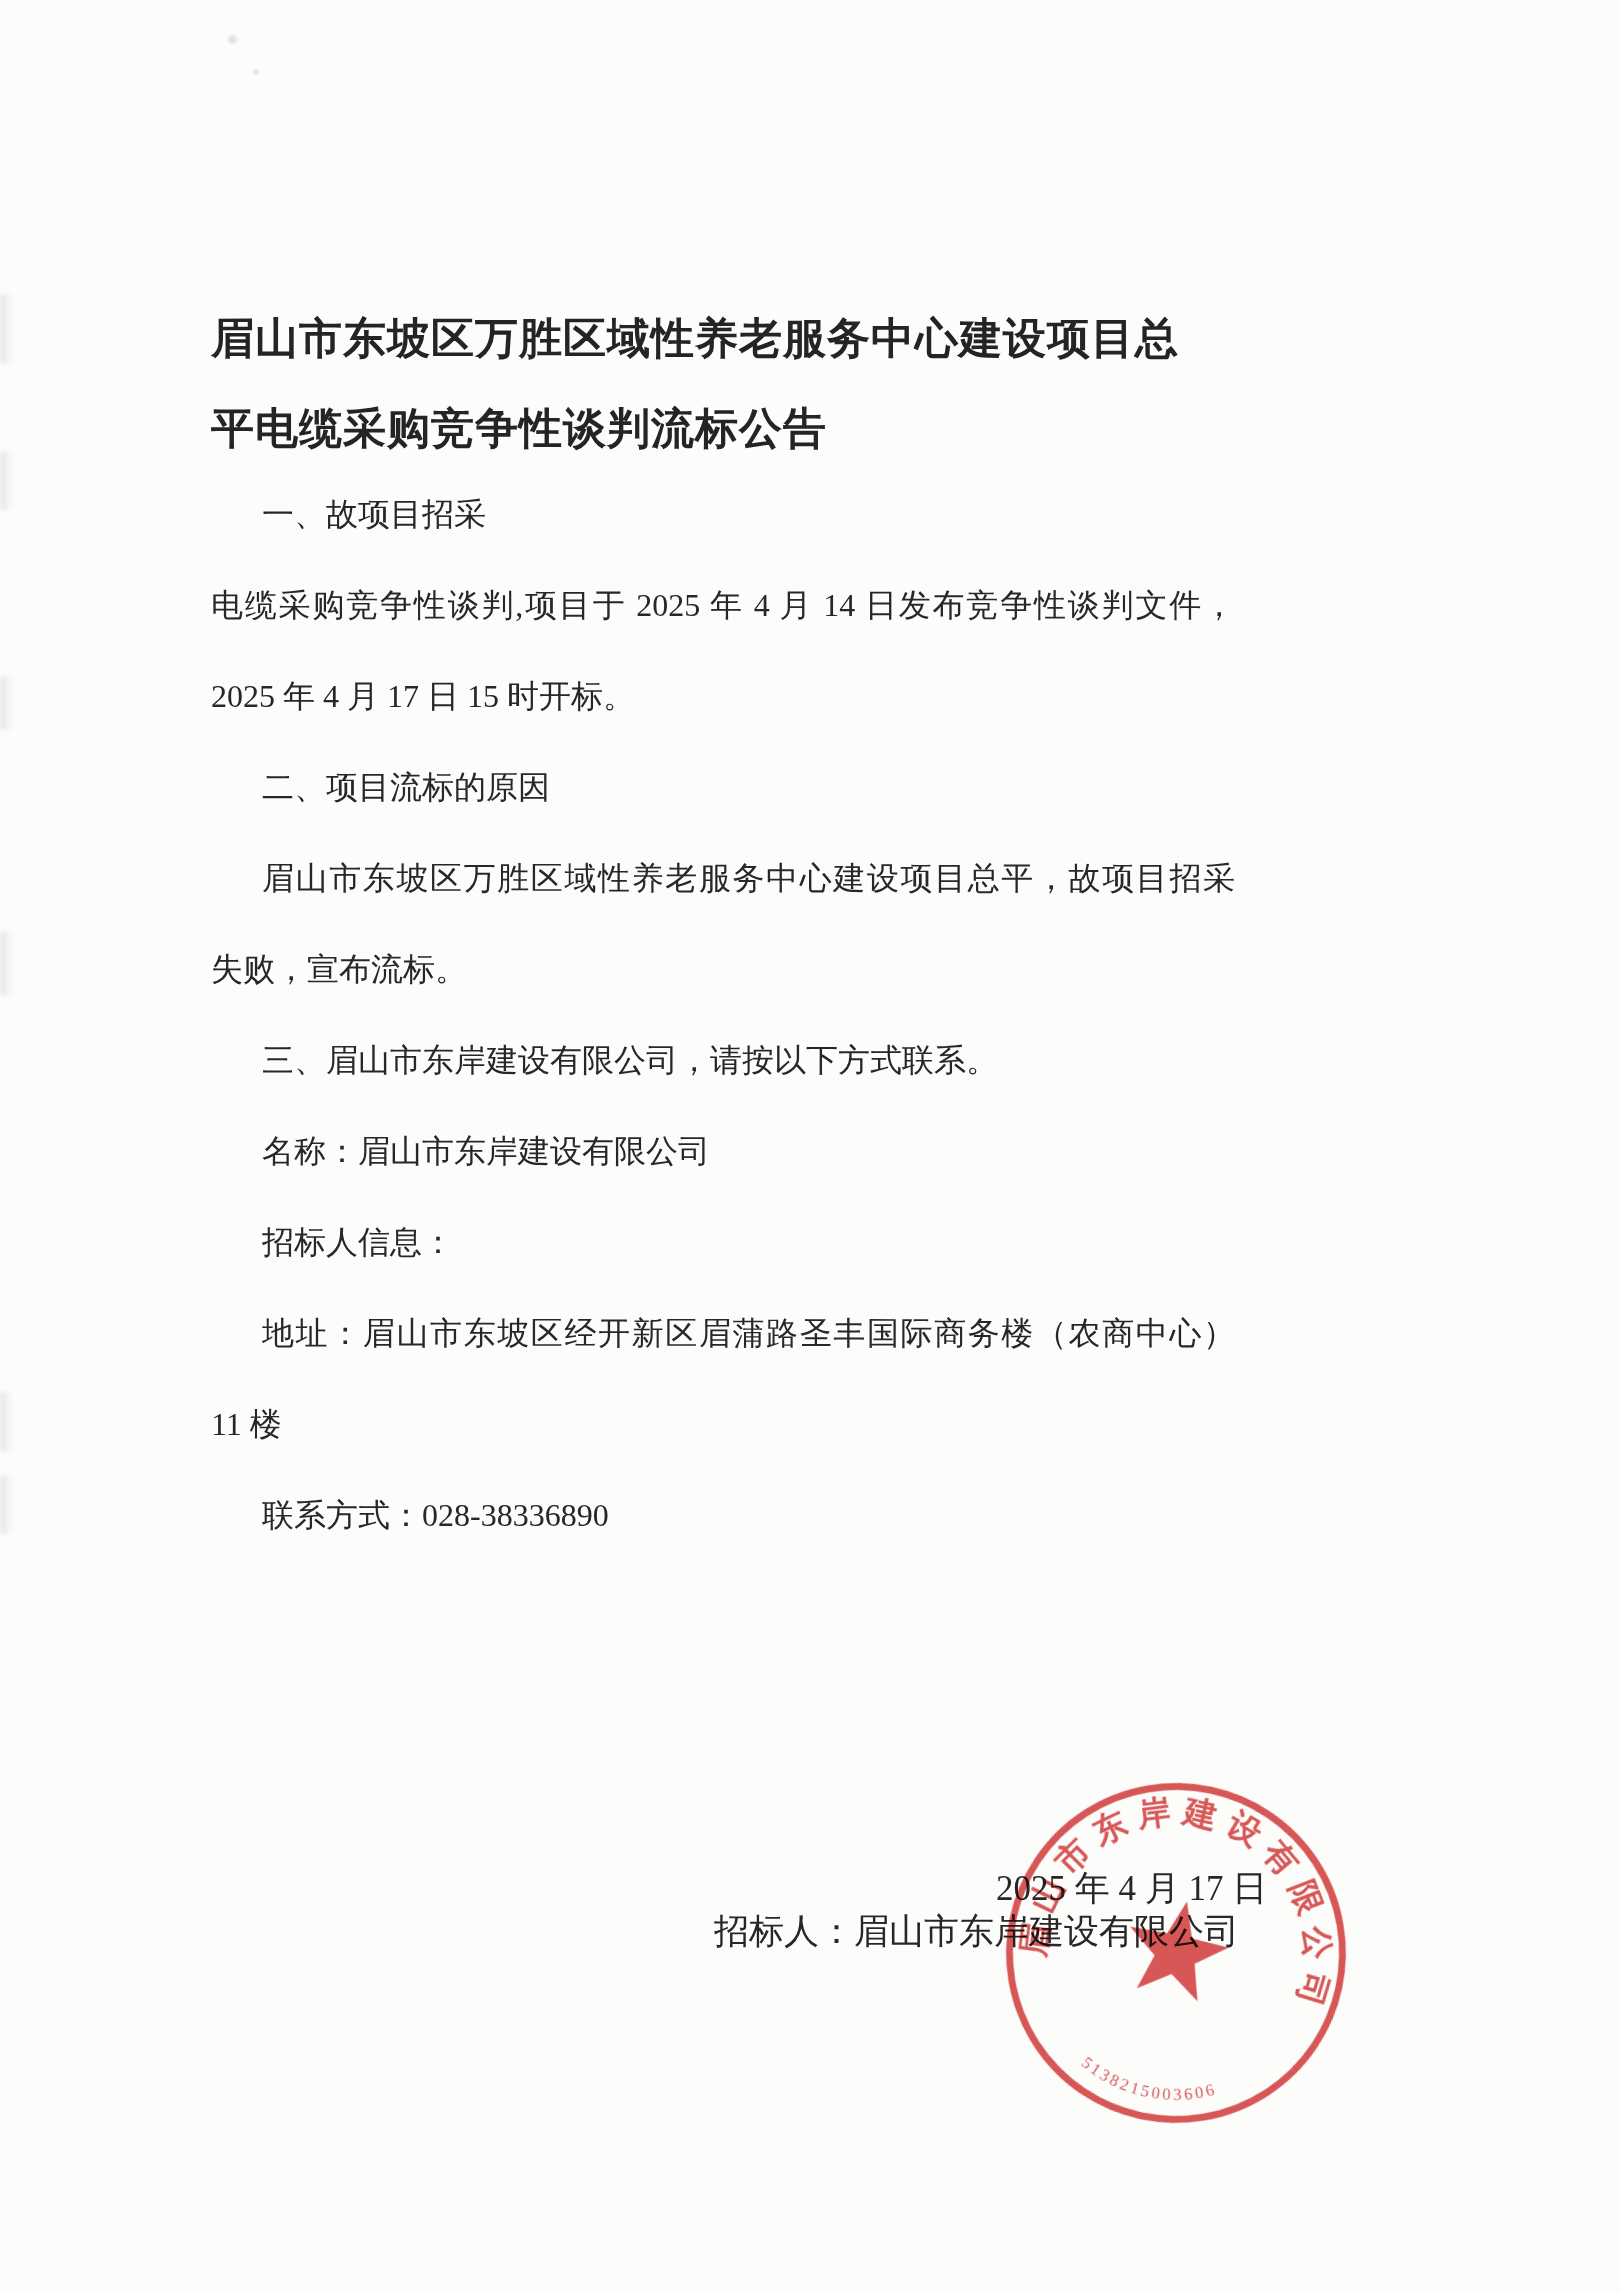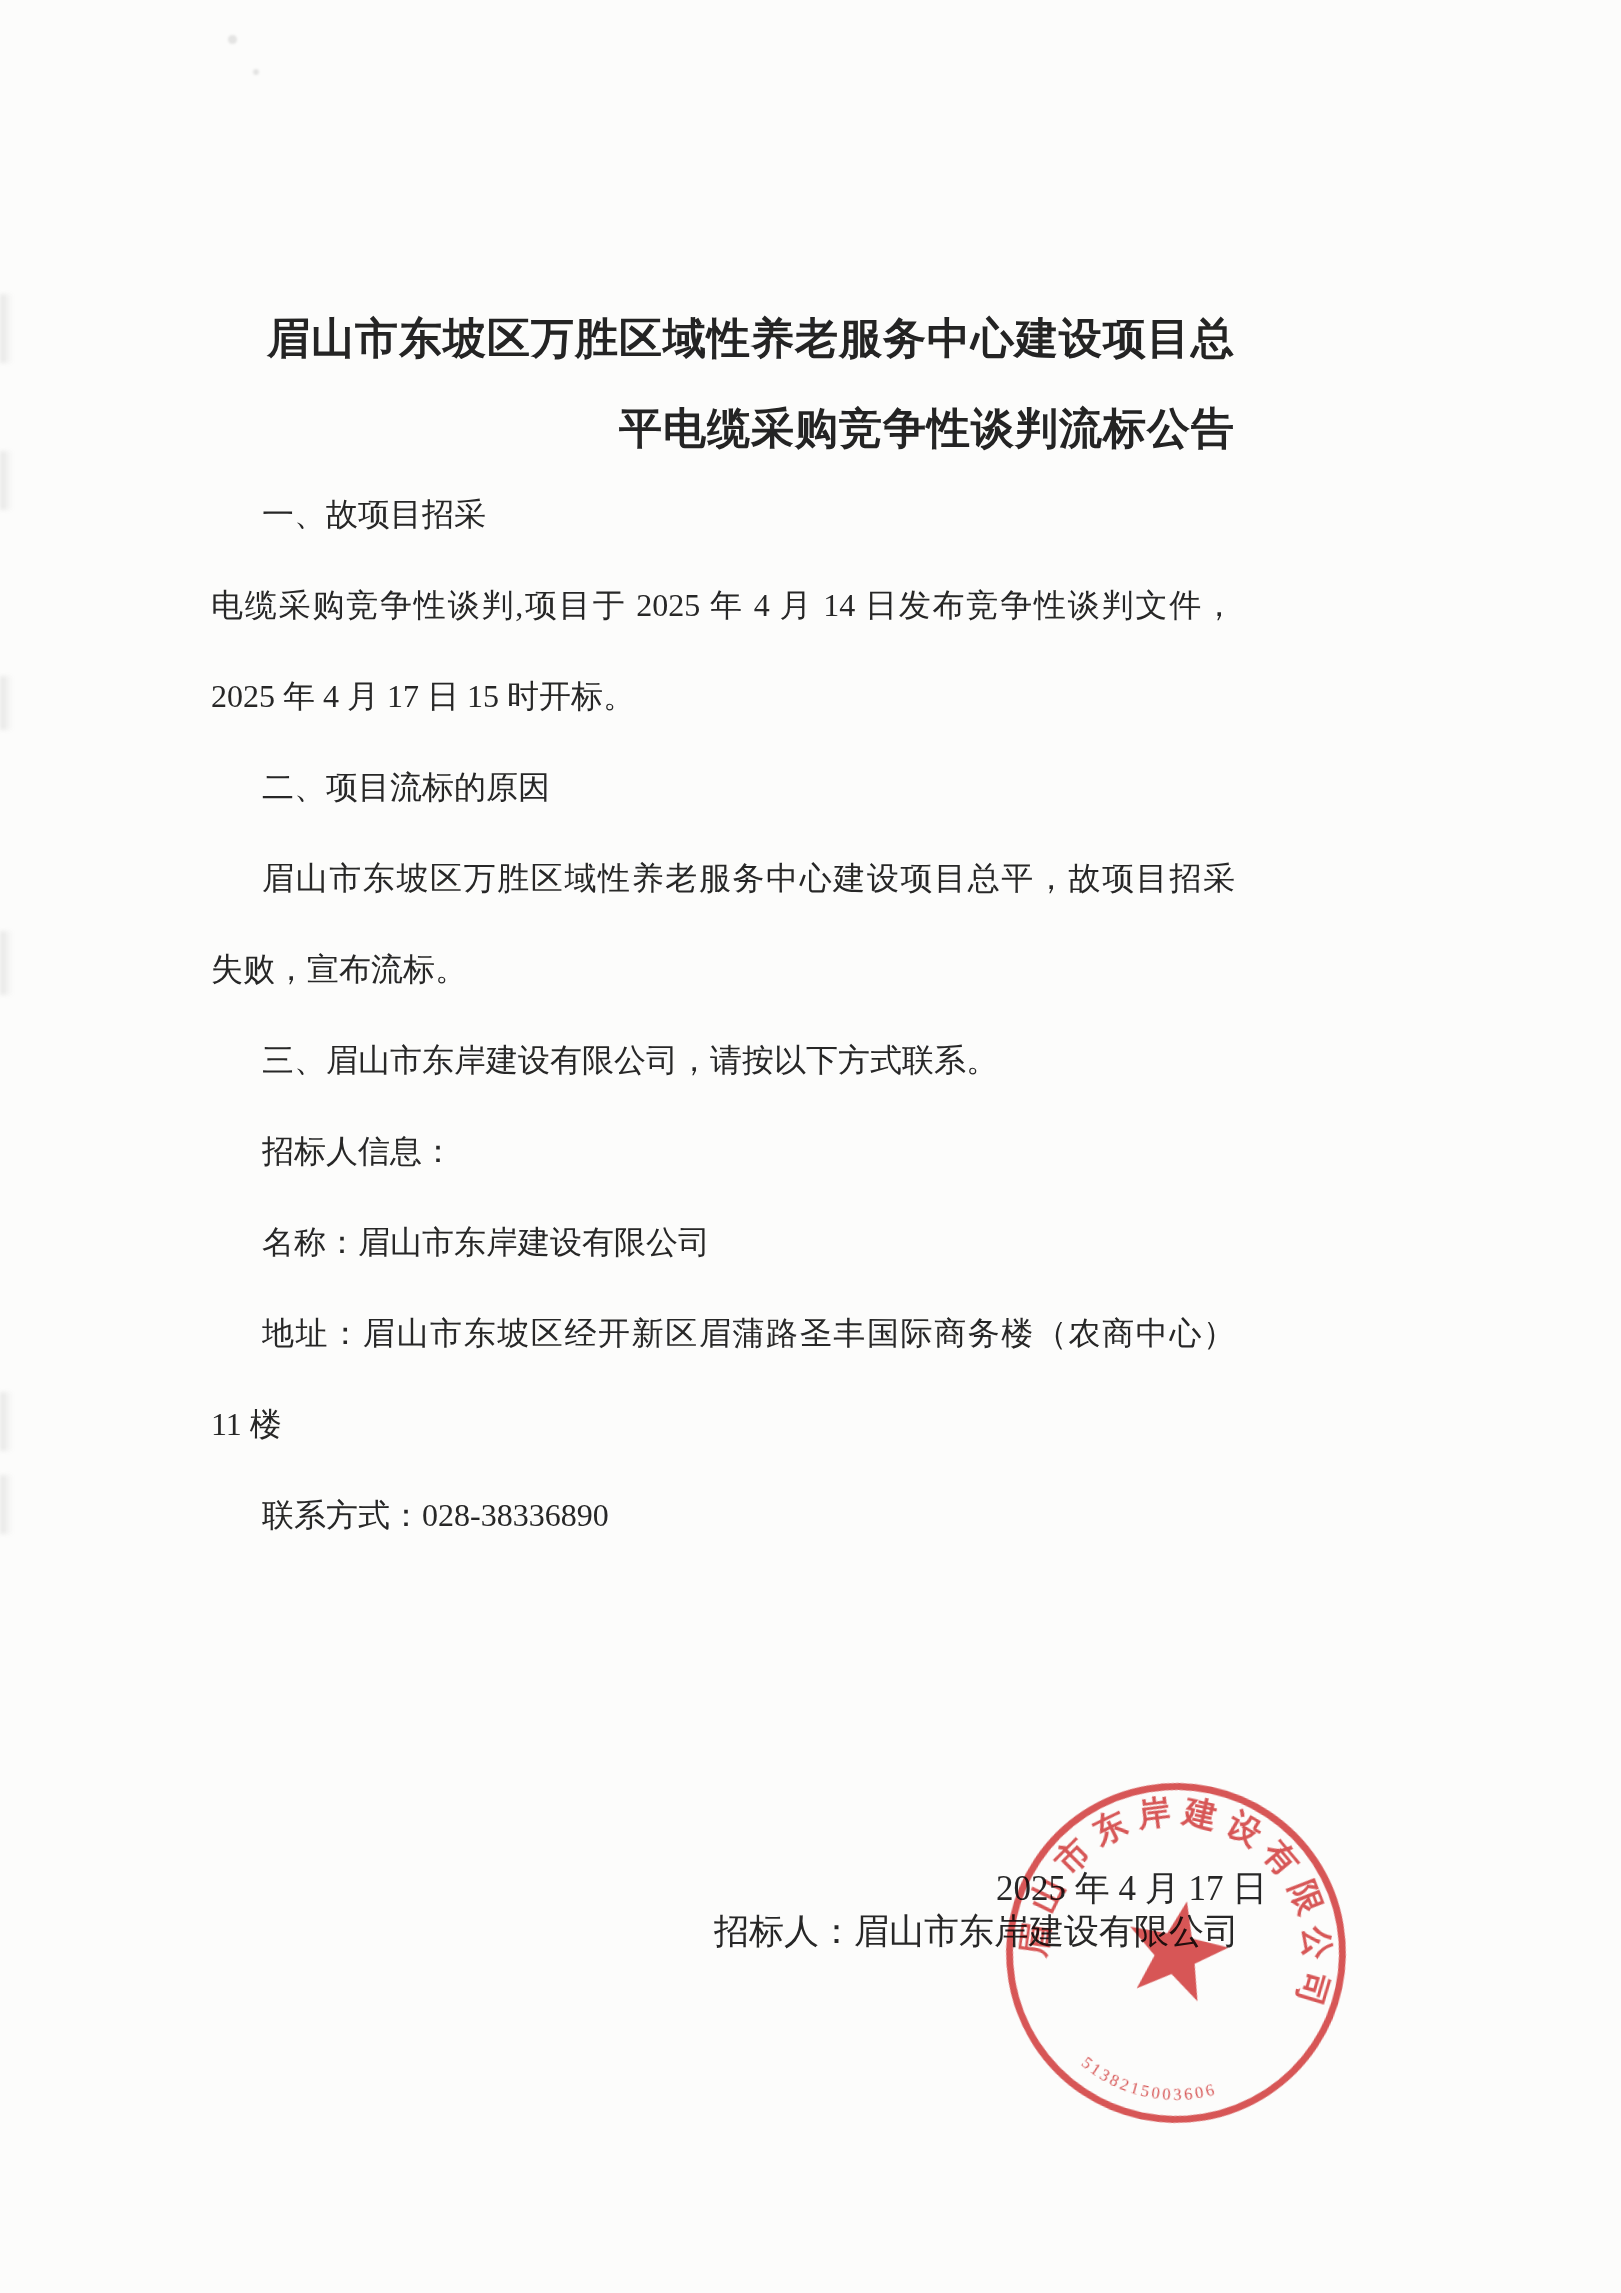--- a/index.html
+++ b/index.html
@@ -7,21 +7,21 @@
     position:relative;
     width:1621px;height:2294px;
     background:#fcfcfb;
     overflow:hidden;
     font-family:"Liberation Serif","DejaVu Serif",serif;
     color:#262626;
   }
   
   .title{
     position:absolute;top:293px;left:211px;width:1024px;
-    text-align:right;
+    text-align:left;
     font-family:"Liberation Sans","DejaVu Sans",sans-serif;
     font-weight:700;font-size:43px;color:#242424;
   }
   .title-line{line-height:90px;letter-spacing:1px;}
   
   .body-block{
     position:absolute;top:469px;left:211px;width:1024px;
     font-size:32px;line-height:91px;color:#272727;
   }
   .line{height:91px;white-space:nowrap;}
@@ -90,22 +90,22 @@
   </div>
 
   <div class="body-block">
     <div class="line indent">一、故项目招采</div>
     <div class="line fill">电缆采购竞争性谈判,项目于 2025 年 4 月 14 日发布竞争性谈判文件，</div>
     <div class="line">2025 年 4 月 17 日 15 时开标。</div>
     <div class="line indent">二、项目流标的原因</div>
     <div class="line indent fill">眉山市东坡区万胜区域性养老服务中心建设项目总平，故项目招采</div>
     <div class="line">失败，宣布流标。</div>
     <div class="line indent">三、眉山市东岸建设有限公司，请按以下方式联系。</div>
+    <div class="line indent">名称：眉山市东岸建设有限公司</div>
     <div class="line indent">招标人信息：</div>
-    <div class="line indent">名称：眉山市东岸建设有限公司</div>
     <div class="line indent fill">地址：眉山市东坡区经开新区眉蒲路圣丰国际商务楼（农商中心）</div>
     <div class="line">11 楼</div>
     <div class="line indent">联系方式：028-38336890</div>
   </div>
 
   <div class="signer">招标人：眉山市东岸建设有限公司</div>
   <div class="dateline">2025 年 4 月 17 日</div>
 
   <div class="seal">
     <svg viewBox="0 0 384 384" xmlns="http://www.w3.org/2000/svg">

